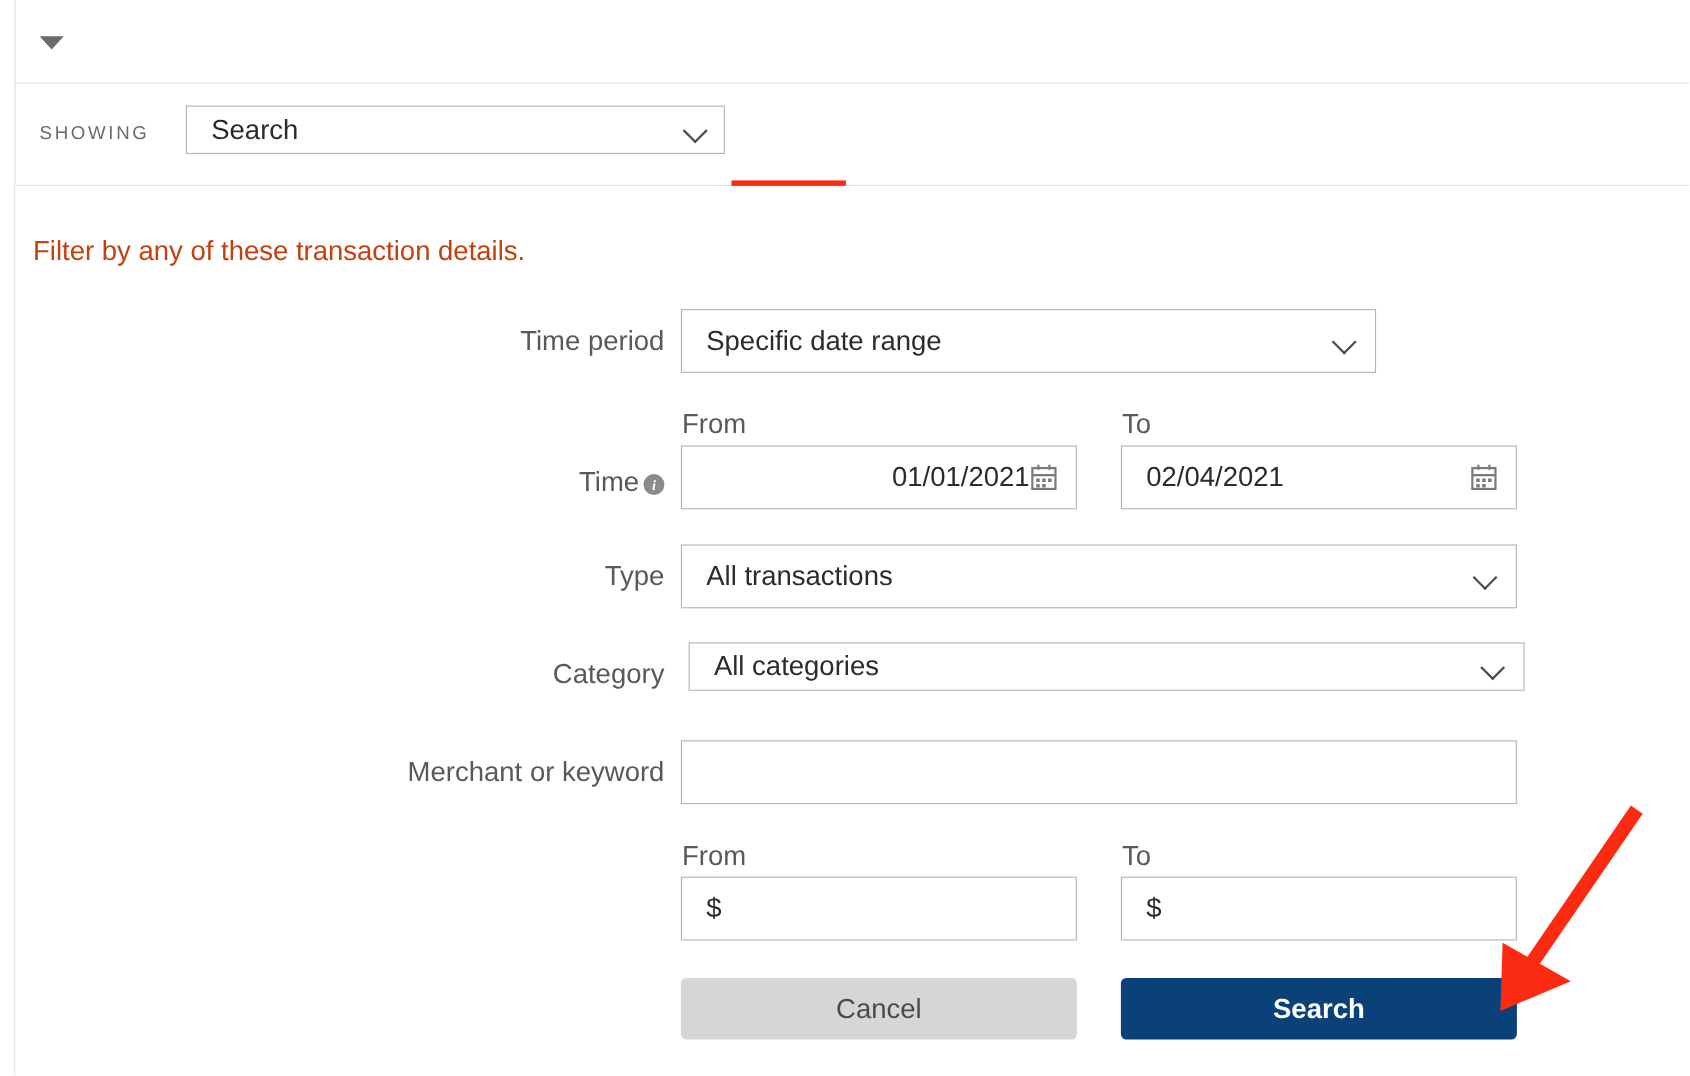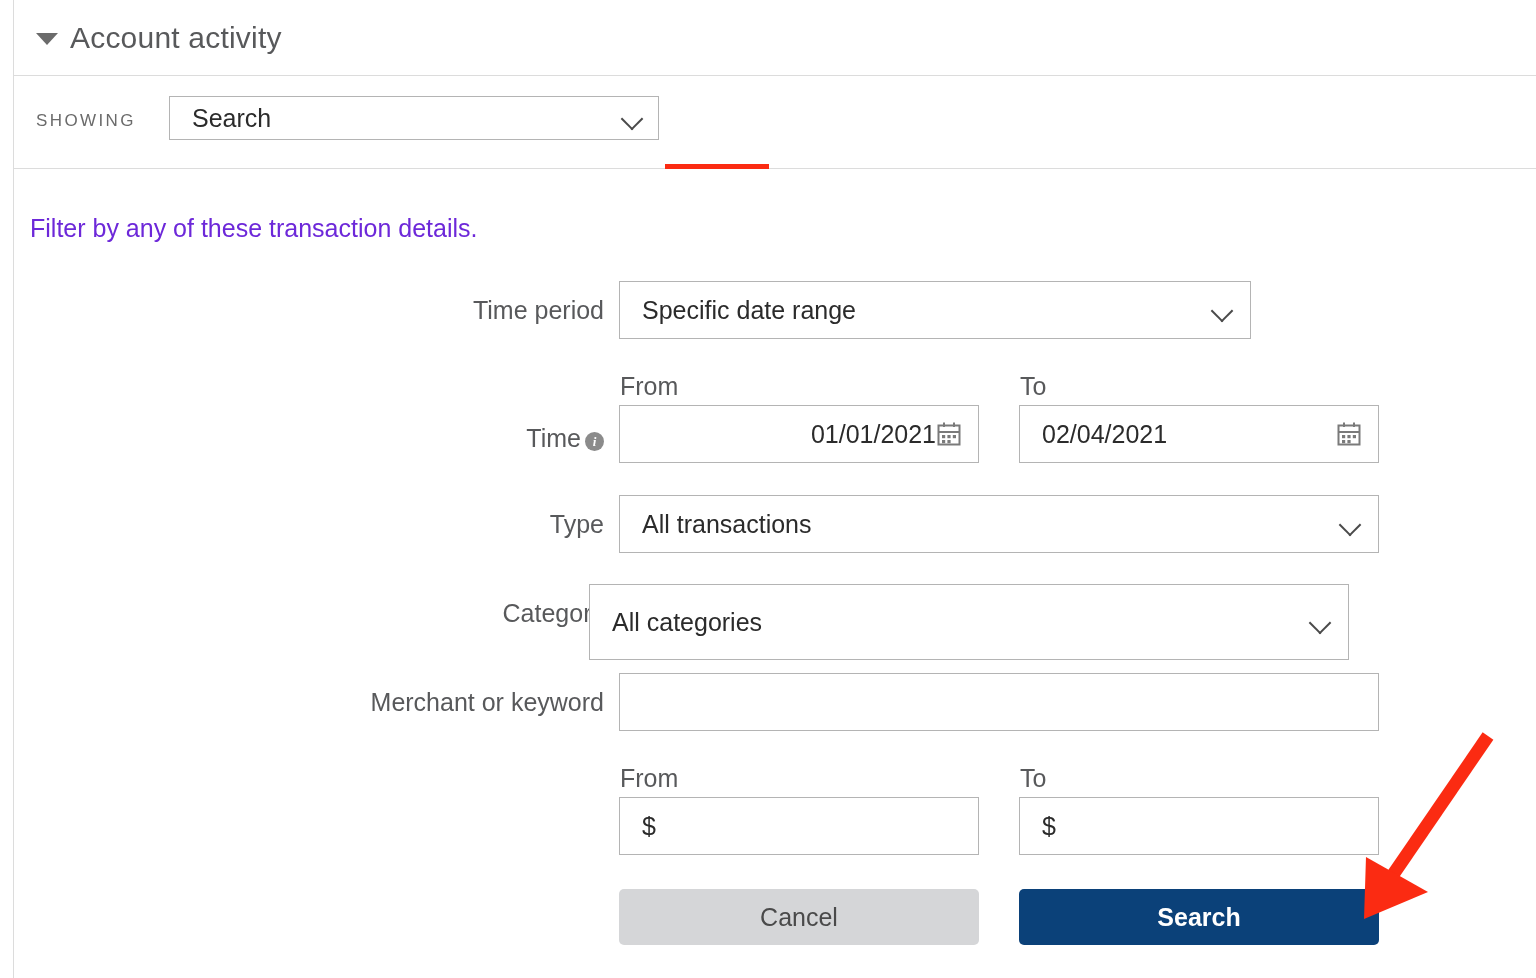--- a/index.html
+++ b/index.html
@@ -145,21 +145,21 @@
   .form-body {
     position: absolute;
     left: 14px; top: 169px;
     width: 1522px; height: 809px;
     background: #ffffff;
   }
   .intro-text {
     position: absolute;
     left: 16px; top: 45px;
     font-size: 25px;
-    color: #6d28d9;
+    color: #c2410c;
   }
   .label-col {
     position: absolute;
     left: 0; width: 590px;
     text-align: right;
     font-size: 25px;
     color: #58595b;
   }
 
   .info-dot {
@@ -238,21 +238,20 @@
 </style>
 </head>
 <body>
 
 <div class="page">
 
   <div class="left-rule"></div>
 
   <div class="panel-header">
     <div class="caret-toggle"></div>
-    <span class="panel-title">Account activity</span>
   </div>
 
   <div class="toolbar">
 
     <span class="showing-label">SHOWING</span>
 
     <div class="showing-select">
       <span class="sel-value">Search</span>
       <span class="chev"></span>
     </div>
@@ -342,21 +341,21 @@
       </svg>
     </div>
 
     <div class="label-col" style="top:341px;">Type</div>
     <div class="field-box selectable" style="left:605px; top:326px; width:760px; height:58px;">
       <span class="fv">All transactions</span>
       <span class="chev"></span>
     </div>
 
     <div class="label-col" style="top:430px;">Category</div>
-    <div class="field-box selectable" style="left:575px; top:415px; width:760px; height:76px;">
+    <div class="field-box selectable" style="left:612px; top:415px; width:760px; height:44px;">
       <span class="fv">All categories</span>
       <span class="chev"></span>
     </div>
 
     <div class="label-col" style="top:519px;">Merchant or keyword</div>
     <div class="field-box" style="left:605px; top:504px; width:760px; height:58px;">
       <span class="fv"></span>
     </div>
 
 

